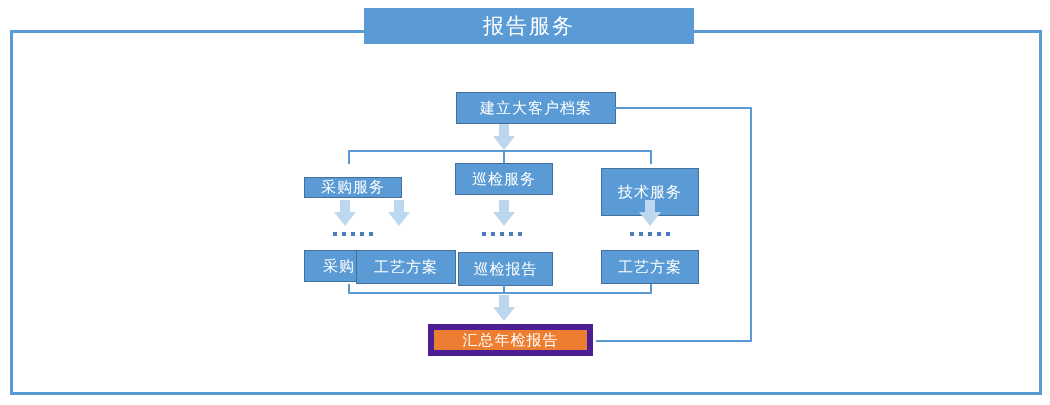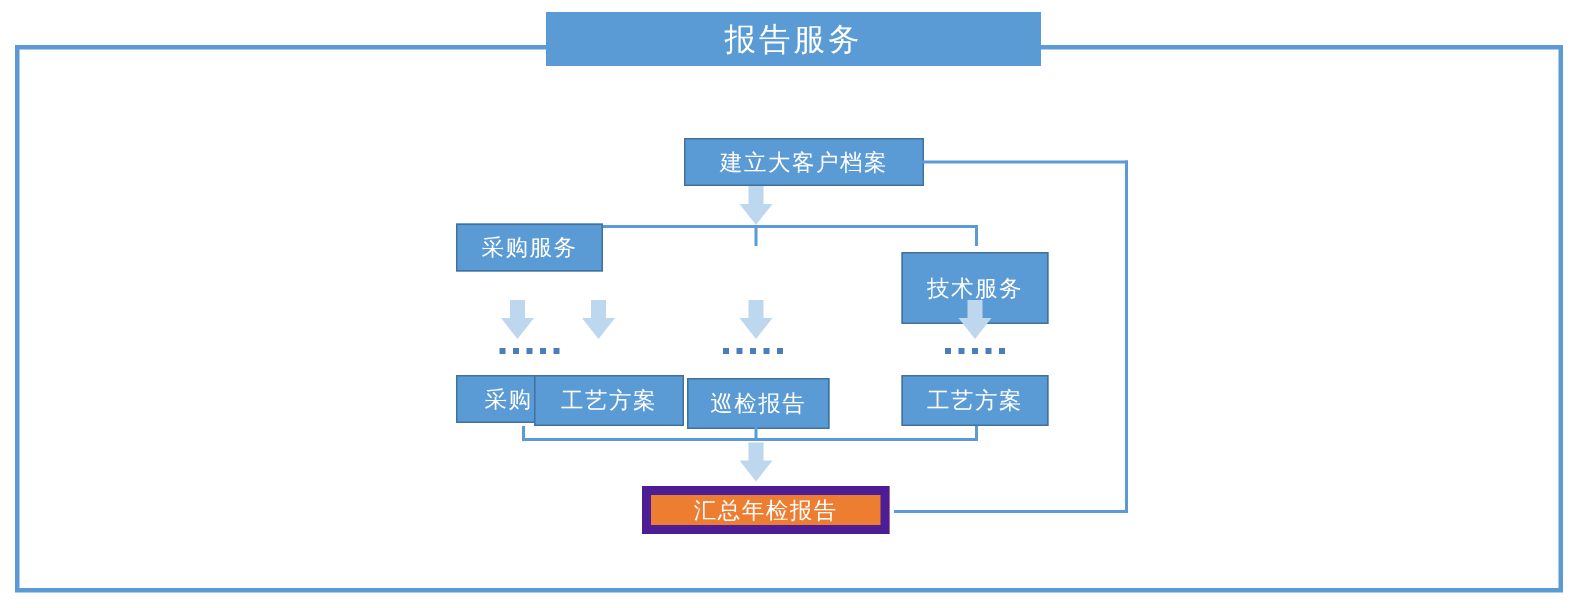--- a/index.html
+++ b/index.html
@@ -134,22 +134,23 @@
     <div class="shaft"></div>
       <div class="head"></div>
   </div>
 
   <div class="line h" style="left:348px; top:150px; width:304px;"></div>
 
   <div class="line v" style="left:348px; top:150px; height:14px;"></div>
   <div class="line v" style="left:503px; top:150px; height:14px;"></div>
   <div class="line v" style="left:650px; top:150px; height:14px;"></div>
 
-  <div class="node" style="left:304px; top:149px; width:98px; height:32px;">采购服务</div>
-
+  <div class="node" style="left:304px; top:177px; width:98px; height:21px;">采购服务</div>
+
+  <div class="node" style="left:455px; top:163px; width:98px; height:32px;">巡检服务</div>
 
   <div class="node" style="left:601px; top:168px; width:98px; height:48px;">技术服务</div>
 
   <div class="block-arrow" style="left:334px; top:200px;">
     <div class="shaft"></div>
       <div class="head"></div>
   </div>
   <div class="block-arrow" style="left:388px; top:200px;">
     <div class="shaft"></div>
       <div class="head"></div>

